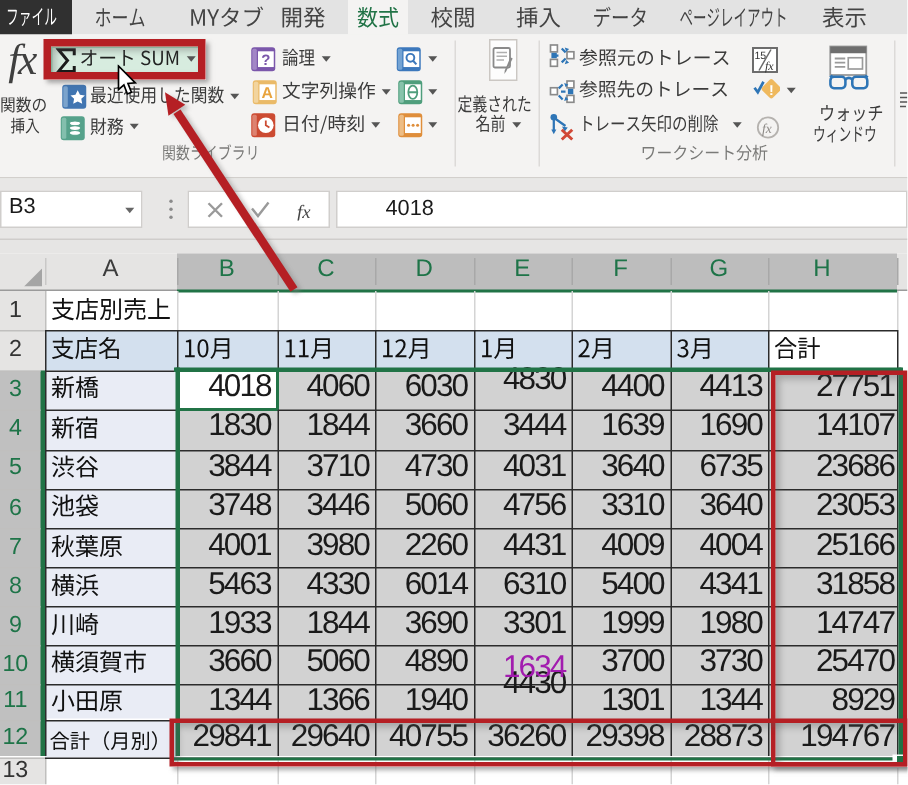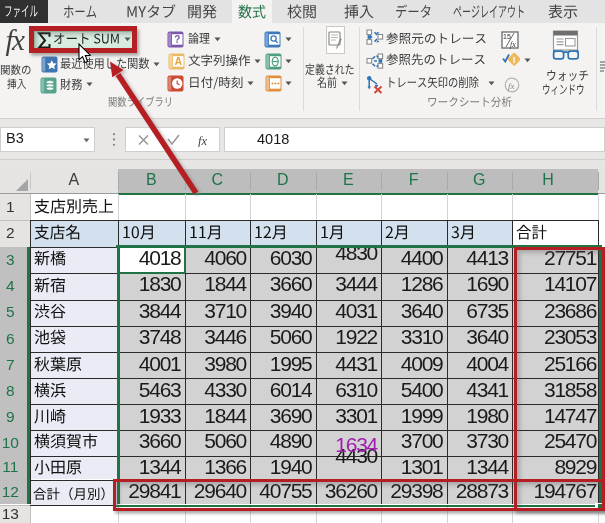--- a/index.html
+++ b/index.html
@@ -772,40 +772,40 @@
 <div style="position:absolute;right:359.0px;top:247.9px;font:21px/20px 'Liberation Sans';letter-spacing:-1.25px;color:#1a1a1a;">4060</div>
 <div style="position:absolute;right:293.5px;top:247.9px;font:21px/20px 'Liberation Sans';letter-spacing:-1.25px;color:#1a1a1a;">6030</div>
 <div style="position:absolute;right:228.0px;top:243px;font:21px/20px 'Liberation Sans';letter-spacing:-1.25px;color:#1a1a1a;">4830</div>
 <div style="position:absolute;right:162.5px;top:247.9px;font:21px/20px 'Liberation Sans';letter-spacing:-1.25px;color:#1a1a1a;">4400</div>
 <div style="position:absolute;right:97.0px;top:247.9px;font:21px/20px 'Liberation Sans';letter-spacing:-1.25px;color:#1a1a1a;">4413</div>
 <div style="position:absolute;right:8.9px;top:247.9px;font:21px/20px 'Liberation Sans';letter-spacing:-1.25px;color:#1a1a1a;">27751</div>
 <div style="position:absolute;right:424.5px;top:274.3px;font:21px/20px 'Liberation Sans';letter-spacing:-1.25px;color:#1a1a1a;">1830</div>
 <div style="position:absolute;right:359.0px;top:274.3px;font:21px/20px 'Liberation Sans';letter-spacing:-1.25px;color:#1a1a1a;">1844</div>
 <div style="position:absolute;right:293.5px;top:274.3px;font:21px/20px 'Liberation Sans';letter-spacing:-1.25px;color:#1a1a1a;">3660</div>
 <div style="position:absolute;right:228.0px;top:274.3px;font:21px/20px 'Liberation Sans';letter-spacing:-1.25px;color:#1a1a1a;">3444</div>
-<div style="position:absolute;right:162.5px;top:274.3px;font:21px/20px 'Liberation Sans';letter-spacing:-1.25px;color:#1a1a1a;">1286</div>
+<div style="position:absolute;right:162.5px;top:274.3px;font:21px/20px 'Liberation Sans';letter-spacing:-1.25px;color:#1a1a1a;">1639</div>
 <div style="position:absolute;right:97.0px;top:274.3px;font:21px/20px 'Liberation Sans';letter-spacing:-1.25px;color:#1a1a1a;">1690</div>
 <div style="position:absolute;right:8.9px;top:274.3px;font:21px/20px 'Liberation Sans';letter-spacing:-1.25px;color:#1a1a1a;">14107</div>
 <div style="position:absolute;right:424.5px;top:300.8px;font:21px/20px 'Liberation Sans';letter-spacing:-1.25px;color:#1a1a1a;text-align:right;">3844</div>
 <div style="position:absolute;right:359.0px;top:300.8px;font:21px/20px 'Liberation Sans';letter-spacing:-1.25px;color:#1a1a1a;">3710</div>
-<div style="position:absolute;right:293.5px;top:300.8px;font:21px/20px 'Liberation Sans';letter-spacing:-1.25px;color:#1a1a1a;">3940</div>
+<div style="position:absolute;right:293.5px;top:300.8px;font:21px/20px 'Liberation Sans';letter-spacing:-1.25px;color:#1a1a1a;">4730</div>
 <div style="position:absolute;right:228.0px;top:300.8px;font:21px/20px 'Liberation Sans';letter-spacing:-1.25px;color:#1a1a1a;">4031</div>
 <div style="position:absolute;right:162.5px;top:300.8px;font:21px/20px 'Liberation Sans';letter-spacing:-1.25px;color:#1a1a1a;">3640</div>
 <div style="position:absolute;right:97.0px;top:300.8px;font:21px/20px 'Liberation Sans';letter-spacing:-1.25px;color:#1a1a1a;">6735</div>
 <div style="position:absolute;right:8.9px;top:300.8px;font:21px/20px 'Liberation Sans';letter-spacing:-1.25px;color:#1a1a1a;">23686</div>
 <div style="position:absolute;right:424.5px;top:327.1px;font:21px/20px 'Liberation Sans';letter-spacing:-1.25px;color:#1a1a1a;">3748</div>
 <div style="position:absolute;right:359.0px;top:327.1px;font:21px/20px 'Liberation Sans';letter-spacing:-1.25px;color:#1a1a1a;">3446</div>
 <div style="position:absolute;right:293.5px;top:327.1px;font:21px/20px 'Liberation Sans';letter-spacing:-1.25px;color:#1a1a1a;">5060</div>
-<div style="position:absolute;right:228.0px;top:327.1px;font:21px/20px 'Liberation Sans';letter-spacing:-1.25px;color:#1a1a1a;">1922</div>
+<div style="position:absolute;right:228.0px;top:327.1px;font:21px/20px 'Liberation Sans';letter-spacing:-1.25px;color:#1a1a1a;">4756</div>
 <div style="position:absolute;right:162.5px;top:327.1px;font:21px/20px 'Liberation Sans';letter-spacing:-1.25px;color:#1a1a1a;">3310</div>
 <div style="position:absolute;right:97.0px;top:327.1px;font:21px/20px 'Liberation Sans';letter-spacing:-1.25px;color:#1a1a1a;">3640</div>
 <div style="position:absolute;right:8.9px;top:327.1px;font:21px/20px 'Liberation Sans';letter-spacing:-1.25px;color:#1a1a1a;">23053</div>
 <div style="position:absolute;right:424.5px;top:353.5px;font:21px/20px 'Liberation Sans';letter-spacing:-1.25px;color:#1a1a1a;">4001</div>
 <div style="position:absolute;right:359.0px;top:353.5px;font:21px/20px 'Liberation Sans';letter-spacing:-1.25px;color:#1a1a1a;">3980</div>
-<div style="position:absolute;right:293.5px;top:353.5px;font:21px/20px 'Liberation Sans';letter-spacing:-1.25px;color:#1a1a1a;">1995</div>
+<div style="position:absolute;right:293.5px;top:353.5px;font:21px/20px 'Liberation Sans';letter-spacing:-1.25px;color:#1a1a1a;">2260</div>
 <div style="position:absolute;right:228.0px;top:353.5px;font:21px/20px 'Liberation Sans';letter-spacing:-1.25px;color:#1a1a1a;">4431</div>
 <div style="position:absolute;right:162.5px;top:353.5px;font:21px/20px 'Liberation Sans';letter-spacing:-1.25px;color:#1a1a1a;">4009</div>
 <div style="position:absolute;right:97.0px;top:353.5px;font:21px/20px 'Liberation Sans';letter-spacing:-1.25px;color:#1a1a1a;">4004</div>
 <div style="position:absolute;right:8.9px;top:353.5px;font:21px/20px 'Liberation Sans';letter-spacing:-1.25px;color:#1a1a1a;">25166</div>
 <div style="position:absolute;right:424.5px;top:379.5px;font:21px/20px 'Liberation Sans';letter-spacing:-1.25px;color:#1a1a1a;">5463</div>
 <div style="position:absolute;right:359.0px;top:379.5px;font:21px/20px 'Liberation Sans';letter-spacing:-1.25px;color:#1a1a1a;">4330</div>
 <div style="position:absolute;right:293.5px;top:379.5px;font:21px/20px 'Liberation Sans';letter-spacing:-1.25px;color:#1a1a1a;text-align:right;">6014</div>
 <div style="position:absolute;right:228.0px;top:379.5px;font:21px/20px 'Liberation Sans';letter-spacing:-1.25px;color:#1a1a1a;">6310</div>
 <div style="position:absolute;right:162.5px;top:379.5px;font:21px/20px 'Liberation Sans';letter-spacing:-1.25px;color:#1a1a1a;">5400</div>
 <div style="position:absolute;right:97.0px;top:379.5px;font:21px/20px 'Liberation Sans';letter-spacing:-1.25px;color:#1a1a1a;">4341</div>

